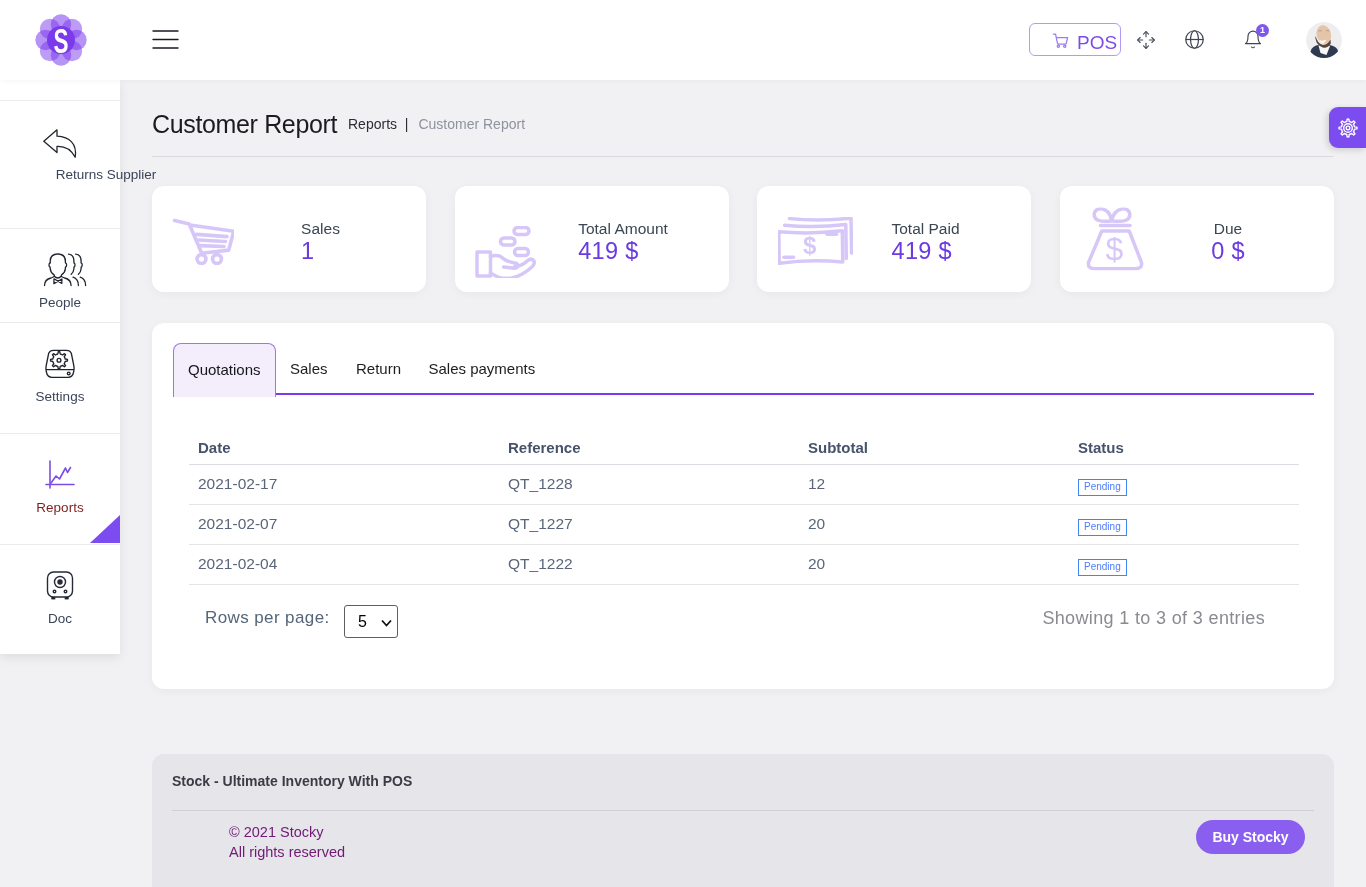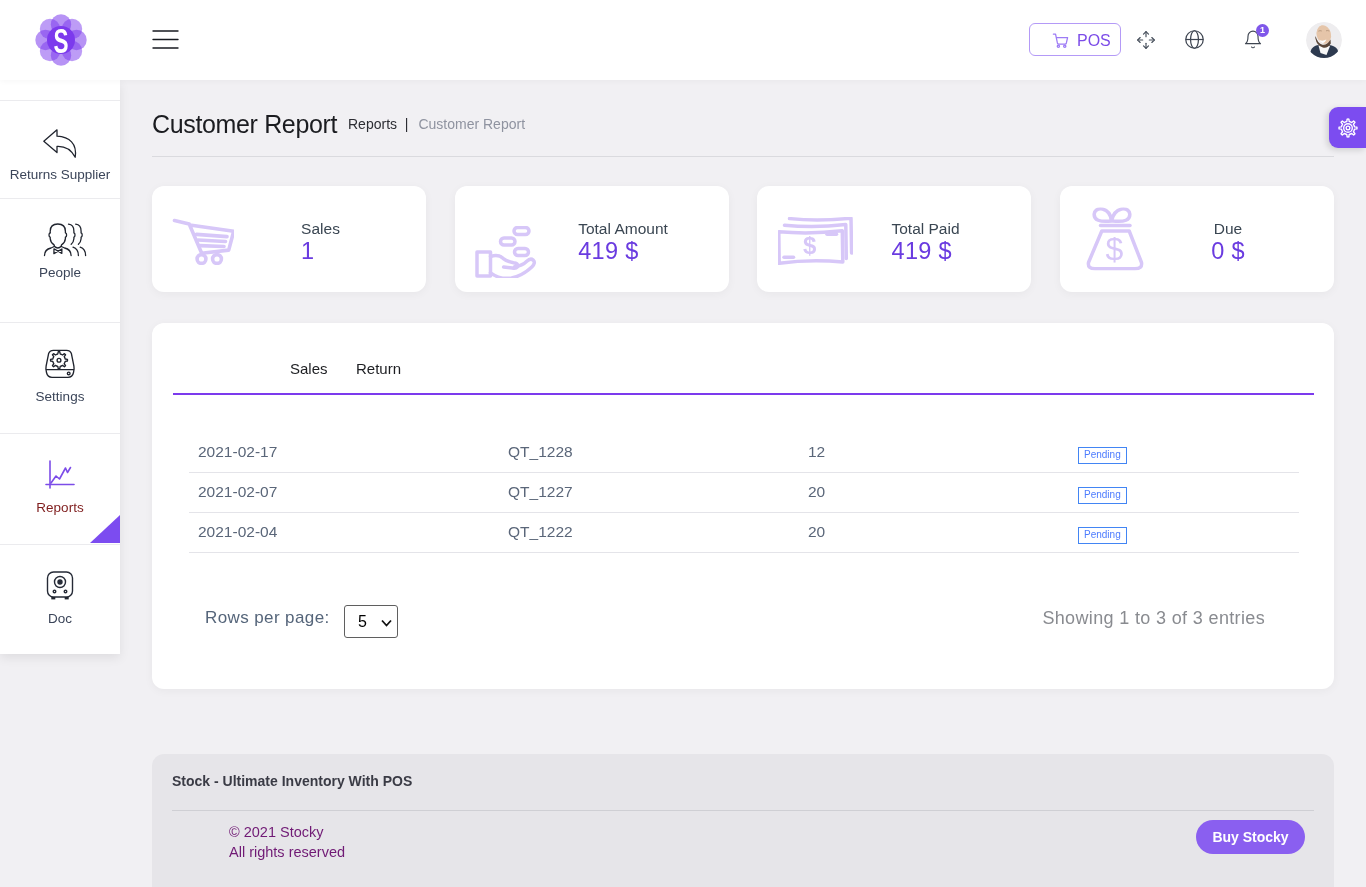--- a/index.html
+++ b/index.html
@@ -85,21 +85,21 @@
       <line x1="1" y1="19" x2="26" y2="19"></line>
     </g>
   </svg>
 
   <div class="abs" style="left:1029px; top:23px; width:92px; height:33px; border:1px solid #b49af7; border-radius:6px; background:#fff;">
     <svg class="abs" style="left:22px; top:8px;" width="17" height="17" viewBox="0 0 24 24" fill="none" stroke="#9d7bf5" stroke-width="1.8" stroke-linecap="round" stroke-linejoin="round">
       <circle cx="9" cy="20" r="1.6"></circle>
         <circle cx="18" cy="20" r="1.6"></circle>
       <path d="M2 3h3l2.6 12.5a2 2 0 0 0 2 1.5h8.7a2 2 0 0 0 2-1.5L22 8H6"></path>
     </svg>
-    <span class="abs" style="left:47px; top:8px; font-size:16px; color:#7c4ce8;">POS</span>
+    <span class="abs" style="left:47px; top:8px; font-size:19px; color:#7c4ce8;">POS</span>
   </div>
 
   <svg class="abs" style="left:1136px; top:30px;" width="20" height="20" viewBox="0 0 24 24" fill="none" stroke="#464f5b" stroke-width="1.4" stroke-linecap="round" stroke-linejoin="round">
     <polyline points="5 9 2 12 5 15"></polyline>
       <polyline points="9 5 12 2 15 5"></polyline>
     <polyline points="15 19 12 22 9 19"></polyline>
       <polyline points="19 9 22 12 19 15"></polyline>
     <line x1="2" y1="12" x2="8" y2="12"></line>
       <line x1="16" y1="12" x2="22" y2="12"></line>
     <line x1="12" y1="2" x2="12" y2="8"></line>
@@ -130,27 +130,27 @@
       <path d="M12.5 23.5 L18.5 21 L24 24 L20.5 33 L14.5 31 Z" fill="#f7f7f7"></path>
       <ellipse cx="17.8" cy="12.5" rx="7.2" ry="9.4" fill="#e5c5a9" transform="rotate(-13 17.8 12.5)"></ellipse>
       <path d="M9.6 14 Q11.5 21.5 16.5 22.8 Q21 23.5 24.5 17.5 L24.8 21.5 Q21.5 26.8 16.8 25.6 Q10.7 23.8 9.3 16 Z" fill="#5a4739"></path>
       <path d="M13.2 17.8 Q16.6 19.8 20.3 17.6 Q19 21.3 16.2 20.9 Q14 20.4 13.2 17.8 Z" fill="#fbfbfb"></path>
       <path d="M12.3 9.2 Q14 8.2 15.8 9.0 M20 8.8 Q21.8 8.1 23.4 9.1" stroke="#b09379" stroke-width="0.8" fill="none"></path>
     </g>
   </svg>
 </div>
 
 <div id="sidebar">
-  <div class="sb-item" style="top:20px;">
+  <div class="sb-item" style="top:20px;padding-left:46px;">
     <svg style="left:42px; transform:none; top:27px;" width="37" height="33" viewBox="0 0 37 33" fill="none" stroke="#20242e" stroke-width="1.3" stroke-linejoin="round">
       <path d="M15 8.2 V1.8 L1.8 13.2 L15 24.6 V18.4 C23 18 29 21.3 33.2 29.2 C35.2 15.4 27.5 9 15 8.2 Z"></path>
     </svg>
     <div class="sb-label">Returns Supplier</div>
   </div>
-  <div class="sb-item" style="top:118px;">
+  <div class="sb-item" style="top:148px;">
     <svg style="left:43px; transform:none; top:24px;" width="45" height="34" viewBox="0 0 45 34" fill="none" stroke="#20242e" stroke-width="1.3" stroke-linecap="round" stroke-linejoin="round">
       <path d="M7.2 9.8 V8.2 Q7.2 1 14.8 1 Q22.4 1 22.4 8.2 V9.8 Q23.6 10 23.6 12 Q23.6 14 22.4 14.2 V15.6 Q22 19.6 18.8 21.6 Q18.3 22 18.3 23"></path>
       <path d="M7.2 9.8 Q6 10 6 12 Q6 14 7.2 14.2 V15.6 Q7.6 19.6 10.8 21.6 Q11.3 22 11.3 23"></path>
       <path d="M1.5 32.5 Q1.5 26.5 8 25 L11.3 23.5"></path>
       <path d="M18.3 23.5 L21.6 25 Q28.1 26.5 28.1 32.5"></path>
       <path d="M11.3 23.3 Q14.8 26.6 18.3 23.3"></path>
       <path d="M11 25.8 L18.8 30.4 L18.9 26 L10.9 30.6 Z"></path>
       <path d="M25.5 1.2 Q30.9 1.6 30.9 8.3 V9.9 Q32 10.1 32 12.05 Q32 14 30.9 14.2 V15.7 Q30.6 19.3 28.2 21.3"></path>
       <path d="M30 24.2 Q35.4 26 35.4 32.5"></path>
       <path d="M32.7 1.2 Q38.1 1.6 38.1 8.3 V9.9 Q39.2 10.1 39.2 12.05 Q39.2 14 38.1 14.2 V15.7 Q37.8 19.3 35.4 21.3"></path>
@@ -249,31 +249,39 @@
       <text x="29.5" y="52" text-anchor="middle" font-family="Liberation Sans, sans-serif" font-size="32" font-weight="400" fill="#d7c7f8" stroke="none">$</text>
     </svg>
     <div class="txt">
         <div class="lbl">Due</div>
         <div class="val">0 $</div>
       </div>
   </div>
 
   <div id="tabcard">
     <div class="tabs">
+      <div class="tab active" style="left:0;">Quotations</div>
       <div class="tab" style="left:101px;">Sales</div>
       <div class="tab" style="left:167px;text-align:right;">Return</div>
+      <div class="tab" style="left:239.5px;">Sales payments</div>
     </div>
     <table class="grid">
       <colgroup>
           <col style="width:310px">
           <col style="width:300px">
           <col style="width:270px">
           <col>
         </colgroup>
       <tbody>
+          <tr>
+            <th>Date</th>
+            <th>Reference</th>
+            <th>Subtotal</th>
+            <th>Status</th>
+          </tr>
       <tr>
             <td>2021-02-17</td>
             <td>QT_1228</td>
             <td>12</td>
             <td><span class="badge">Pending</span></td>
           </tr>
       <tr>
             <td>2021-02-07</td>
             <td>QT_1227</td>
             <td>20</td>

